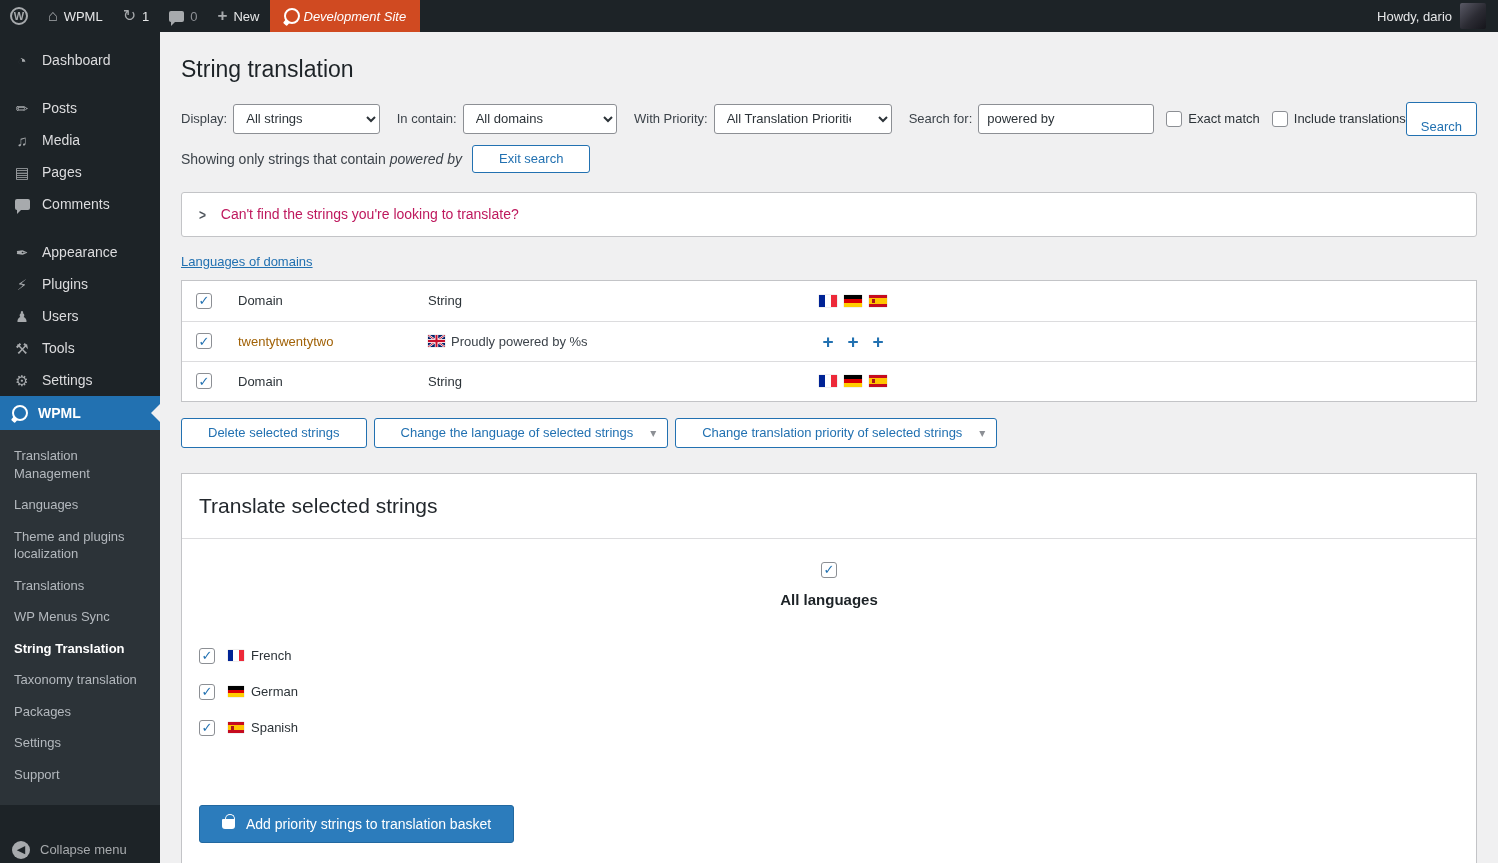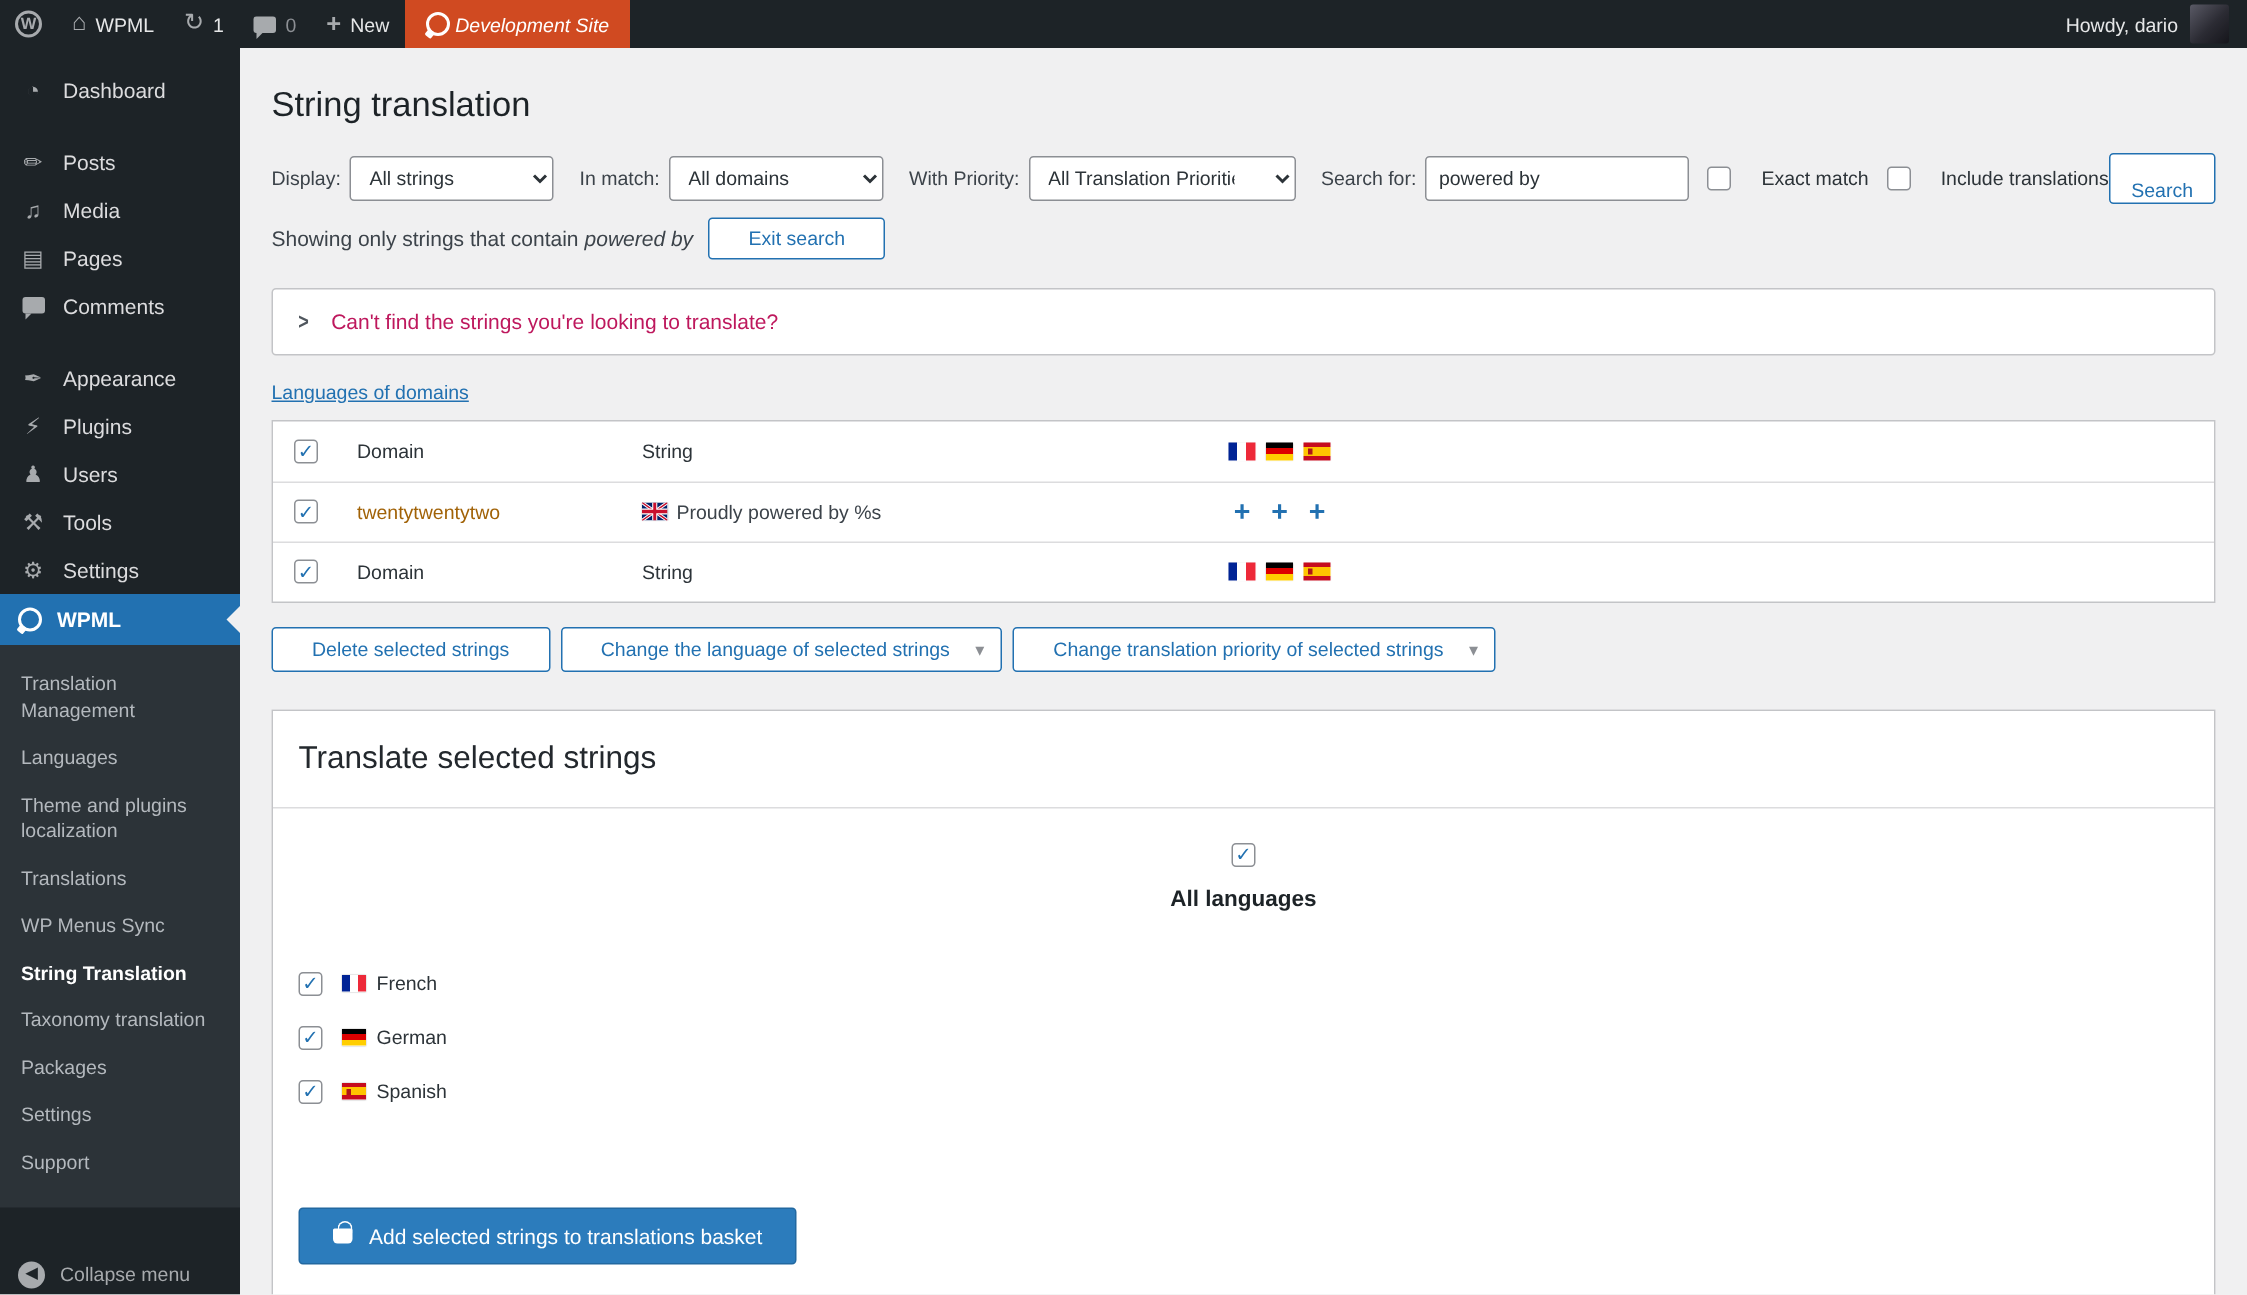--- a/index.html
+++ b/index.html
@@ -45,21 +45,21 @@
   .page-title { font-size:23px; font-weight:400; color:#1d2327; padding-top:23px; line-height:1.3; }
 
   .filters { display:flex; align-items:center; margin-top:17px; }
   .f-label { color:#3c434a; margin-right:6px; white-space:nowrap; }
   select { height:30px; border:1px solid #8c8f94; border-radius:3px; background:#fff; color:#2c3338; font-size:13px; padding:0 24px 0 8px; font-family:inherit; }
   .sel-display { width:163px; } .sel-domain { width:172px; } .sel-priority { width:178px; }
   .f-gap { width:17px; flex:none; }
   .txt-input { height:30px; width:176px; border:1px solid #8c8f94; border-radius:3px; padding:0 8px; font-size:13px; font-family:inherit; color:#2c3338; background:#fff; }
   .chk { width:16px; height:16px; border:1px solid #8c8f94; border-radius:3px; background:#fff; display:inline-flex; align-items:center; justify-content:center; flex:none; cursor:pointer; }
   .chk.checked::after { content:"\2713"; color:#2271b1; font-size:13px; font-weight:bold; line-height:1; }
-  .chk-label { margin:0 0 0 20px; color:#2c3338; white-space:nowrap; }
+  .chk-label { margin:0 0 0 6px; color:#2c3338; white-space:nowrap; }
   .chk-wrap { display:flex; align-items:center; margin-left:12px; }
   .btn-sec { height:30px; background:#fff; border:1px solid #2271b1; border-radius:3px; color:#2271b1; font-size:13px; padding:0 26px; cursor:pointer; font-family:inherit; white-space:nowrap; }
   .btn-search { margin-left:auto; padding:16px 14px; }
 
   .search-note { display:flex; align-items:center; margin-top:9px; color:#3c434a; font-size:14px; }
   .search-note em { margin-left:4px; }
   .btn-exit { margin-left:10px; height:28px; }
 
   .accordion { margin-top:19px; background:#fff; border:1px solid #c3c4c7; border-radius:3px; padding:13px 16px; display:flex; align-items:center; gap:14px; cursor:pointer; }
   .acc-chevron { color:#50575e; font-size:15px; font-weight:bold; transform:scaleX(0.8); }
@@ -212,21 +212,21 @@
   <main class="content">
 
     <h1 class="page-title">String translation</h1>
 
     <div class="filters">
       <span class="f-label">Display:</span>
       <select class="sel-display">
         <option>All strings</option>
       </select>
       <span class="f-gap"></span>
-      <span class="f-label">In match:</span>
+      <span class="f-label">In contain:</span>
       <select class="sel-domain">
         <option>All domains</option>
       </select>
       <span class="f-gap"></span>
       <span class="f-label">With Priority:</span>
       <select class="sel-priority">
         <option>All Translation Priorities</option>
       </select>
       <span class="f-gap"></span>
       <span class="f-label">Search for:</span>
@@ -328,19 +328,19 @@
           <span class="flag flag-de flag-sm"></span>
           <span class="lang-name">German</span>
         </div>
         <div class="lang-row lang-item">
           <span class="chk checked"></span>
           <span class="flag flag-es flag-sm"></span>
           <span class="lang-name">Spanish</span>
         </div>
         <button class="btn-primary">
           <span class="basket-ico"></span>
-          <span>Add selected strings to translations basket</span>
+          <span>Add priority strings to translation basket</span>
         </button>
       </div>
     </div>
 
   </main>
 </div>
 
 </body></html>

